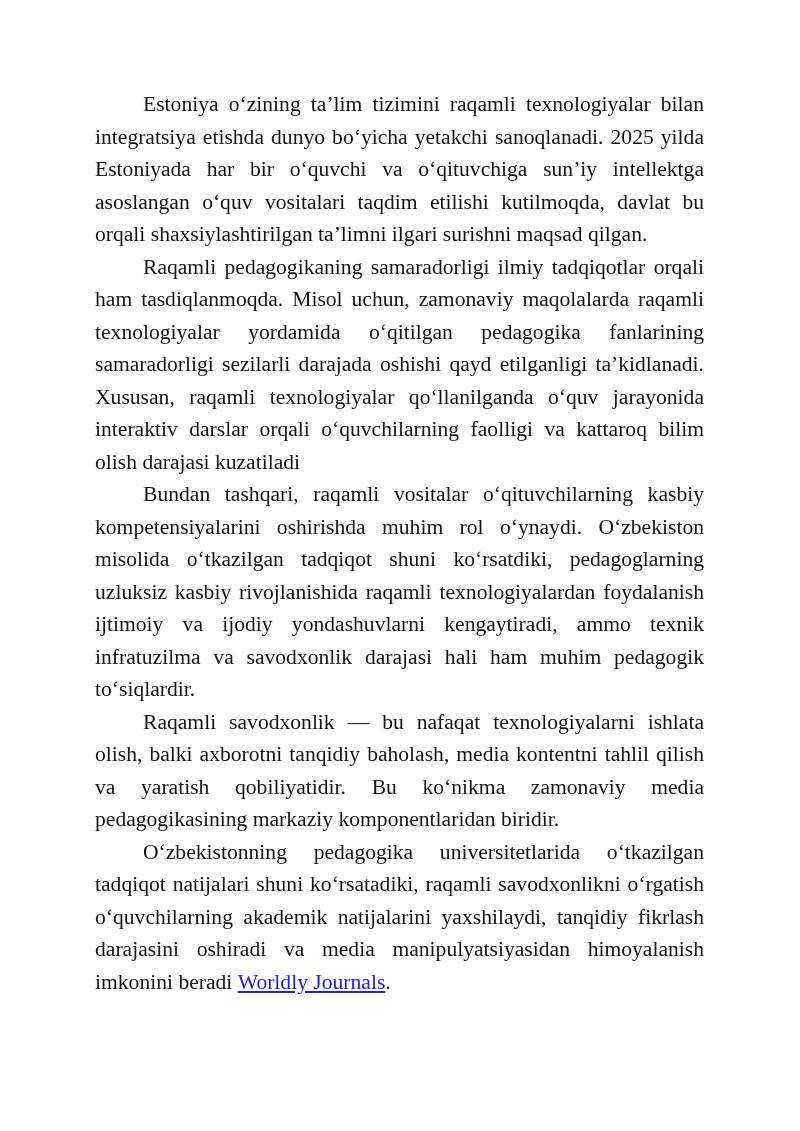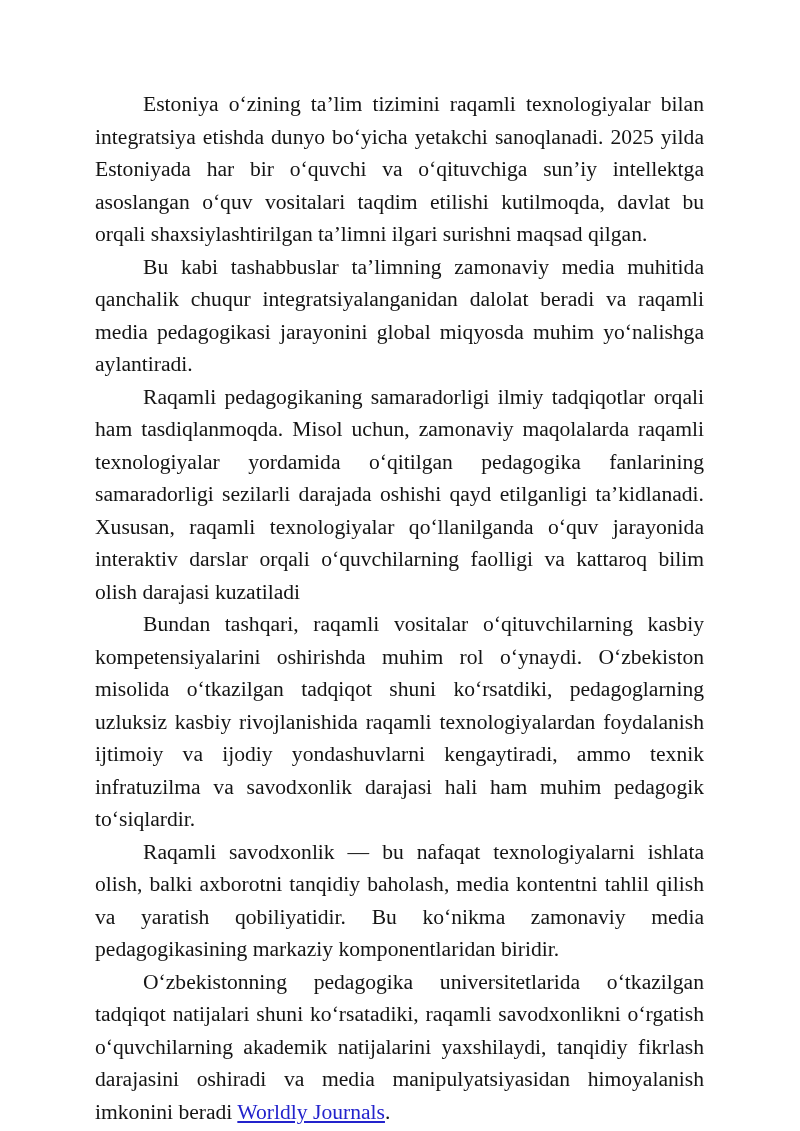--- a/index.html
+++ b/index.html
@@ -35,27 +35,27 @@
     text-align: justify;
     text-justify: inter-word;
     text-indent: 48px;
   }
   .run { font-weight: normal; }
   .run.bold { font-weight: normal; }
   .doc-link {
     color: var(--link-color);
     text-decoration: underline;
     cursor: pointer;
+    font-family: Liberation Serif, serif;
   }
 </style>
 </head>
 <body>
 
 <div class="page">
   <div class="doc-body">
       <p class="para"><span class="run">Estoniya o‘zining ta’lim tizimini raqamli texnologiyalar bilan integratsiya etishda dunyo bo‘yicha yetakchi sanoqlanadi. 2025 yilda Estoniyada har bir o‘quvchi va o‘qituvchiga sun’iy intellektga asoslangan o‘quv vositalari taqdim etilishi kutilmoqda, davlat bu orqali shaxsiylashtirilgan ta’limni ilgari surishni maqsad qilgan.</span></p>
-      <p class="para"><span class="run">Bu kabi tashabbuslar ta’limning zamonaviy media muhitida qanchalik chuqur integratsiyalanganidan dalolat beradi va raqamli media pedagogikasi jarayonini global miqyosda muhim yo‘nalishga aylantiradi.</span></p>
       <p class="para"><span class="run">Raqamli pedagogikaning samaradorligi ilmiy tadqiqotlar orqali ham tasdiqlanmoqda. Misol uchun, zamonaviy maqolalarda raqamli texnologiyalar yordamida o‘qitilgan pedagogika fanlarining samaradorligi sezilarli darajada oshishi qayd etilganligi ta’kidlanadi. Xususan, raqamli texnologiyalar qo‘llanilganda o‘quv jarayonida interaktiv darslar orqali o‘quvchilarning faolligi va kattaroq bilim olish darajasi kuzatiladi</span></p>
       <p class="para"><span class="run">Bundan tashqari, raqamli vositalar o‘qituvchilarning kasbiy kompetensiyalarini oshirishda muhim rol o‘ynaydi. O‘zbekiston misolida o‘tkazilgan tadqiqot shuni ko‘rsatdiki, pedagoglarning uzluksiz kasbiy rivojlanishida raqamli texnologiyalardan foydalanish </span><span class="run bold">ijtimoiy va ijodiy yondashuvlarni</span><span class="run"> kengaytiradi, ammo texnik infratuzilma va savodxonlik darajasi hali ham muhim pedagogik to‘siqlardir.</span></p>
       <p class="para"><span class="run">Raqamli savodxonlik — bu nafaqat texnologiyalarni ishlata olish, balki </span><span class="run bold">axborotni tanqidiy baholash, media kontentni tahlil qilish va yaratish qobiliyati</span><span class="run">dir. Bu ko‘nikma zamonaviy media pedagogikasining markaziy komponentlaridan biridir.</span></p>
       <p class="para"><span class="run">O‘zbekistonning pedagogika universitetlarida o‘tkazilgan tadqiqot natijalari shuni ko‘rsatadiki, raqamli savodxonlikni o‘rgatish o‘quvchilarning akademik natijalarini yaxshilaydi, tanqidiy fikrlash darajasini oshiradi va media manipulyatsiyasidan himoyalanish imkonini beradi </span><a href="#" class="doc-link">Worldly Journals</a><span class="run">.</span></p>
     </div>
 </div>
 
 </body></html>

